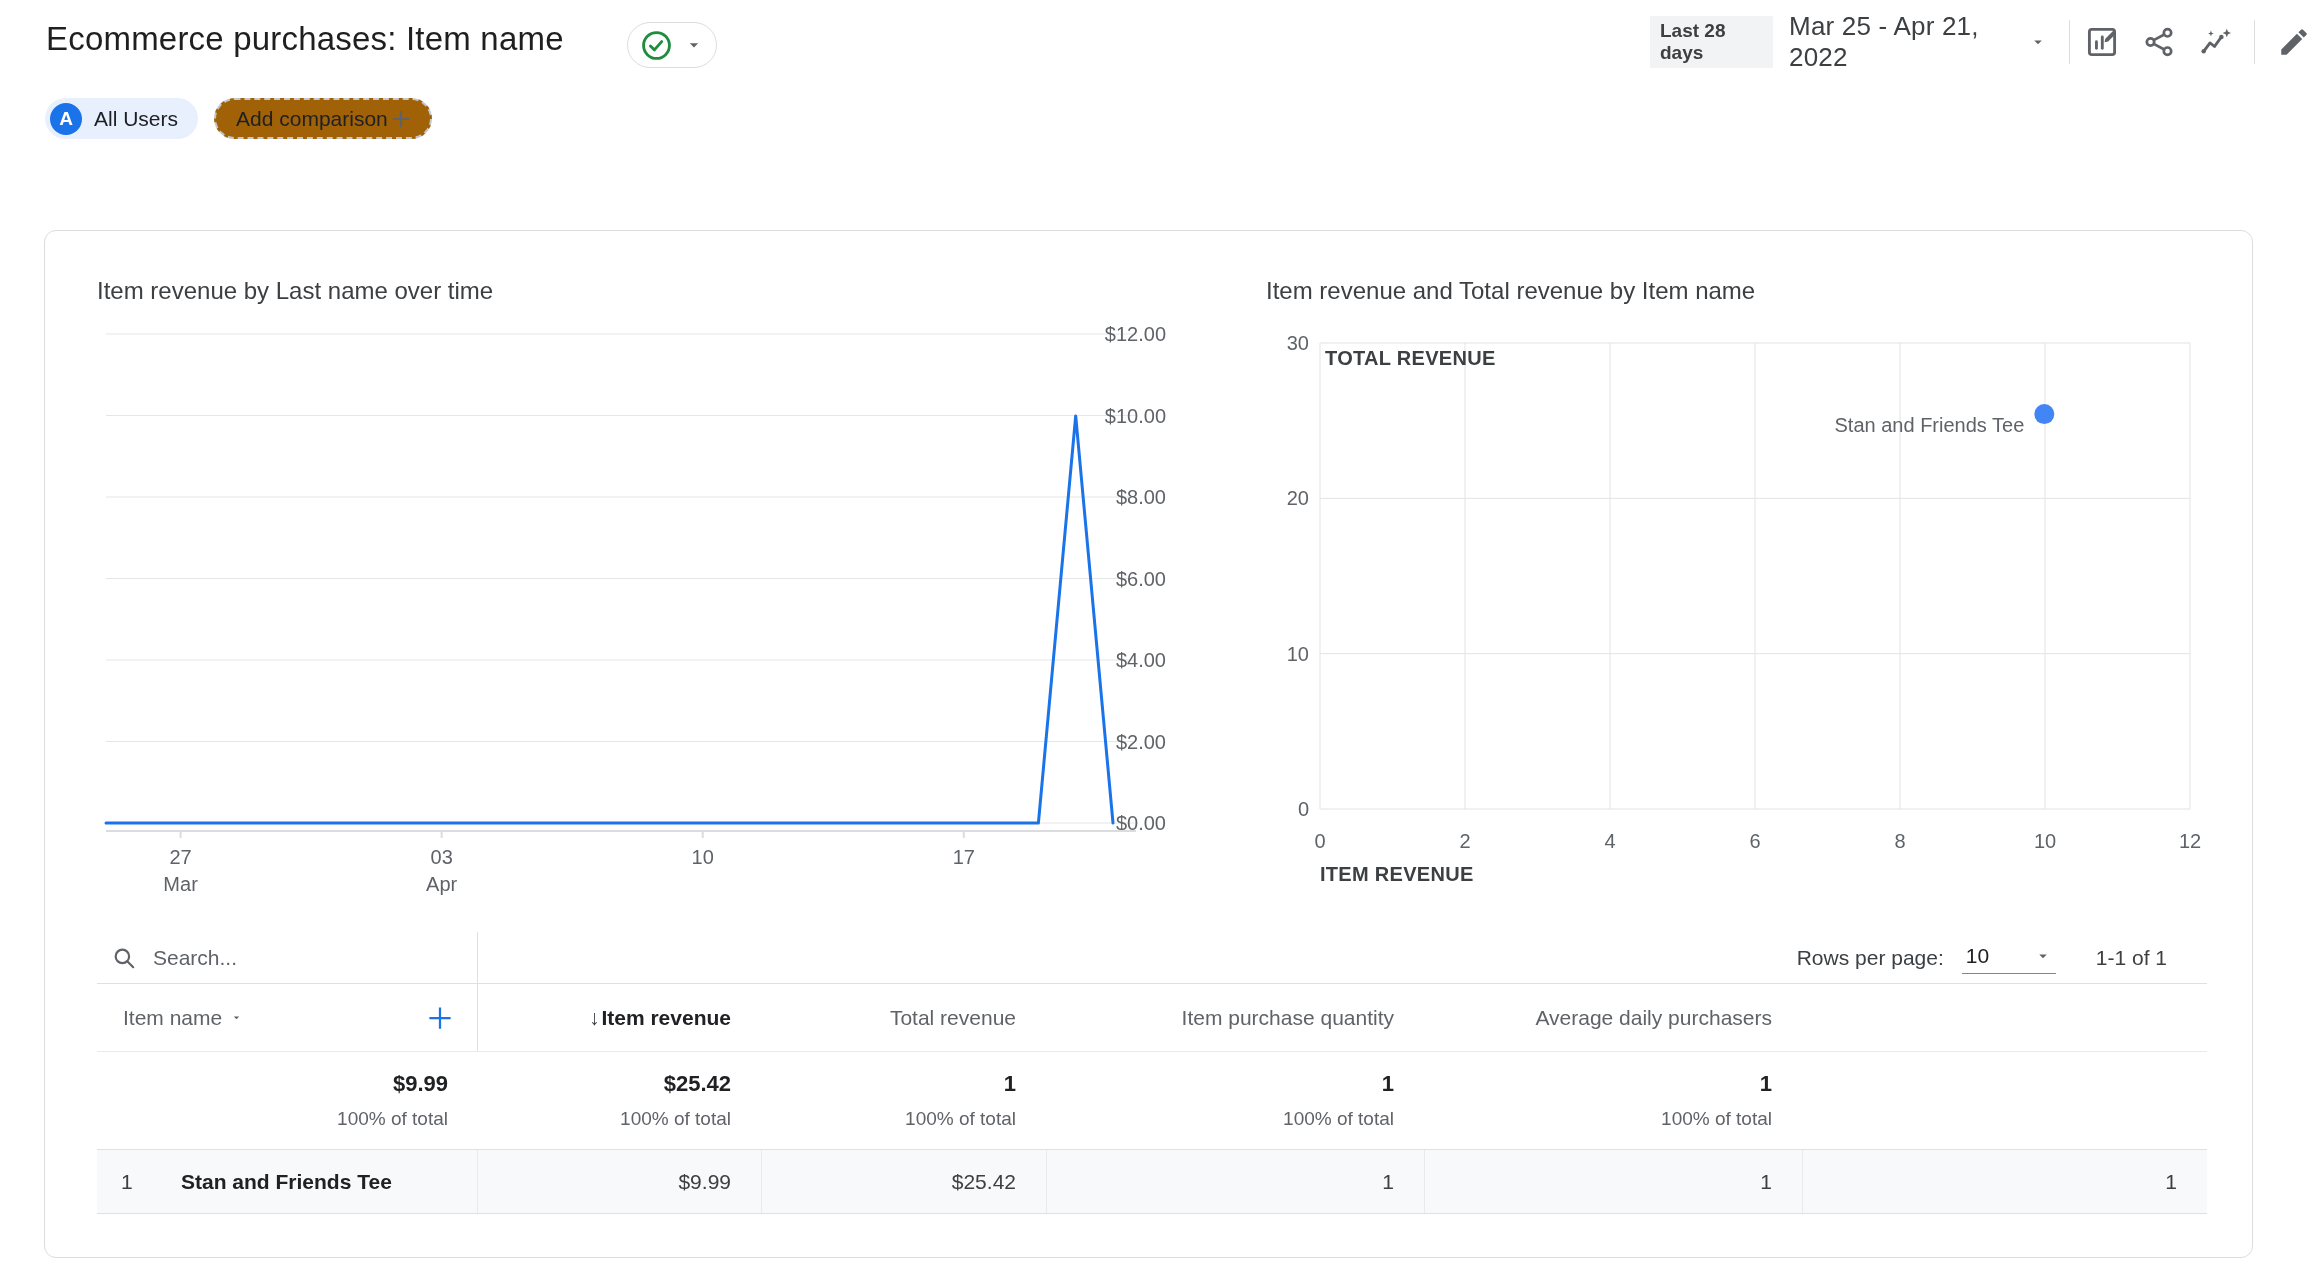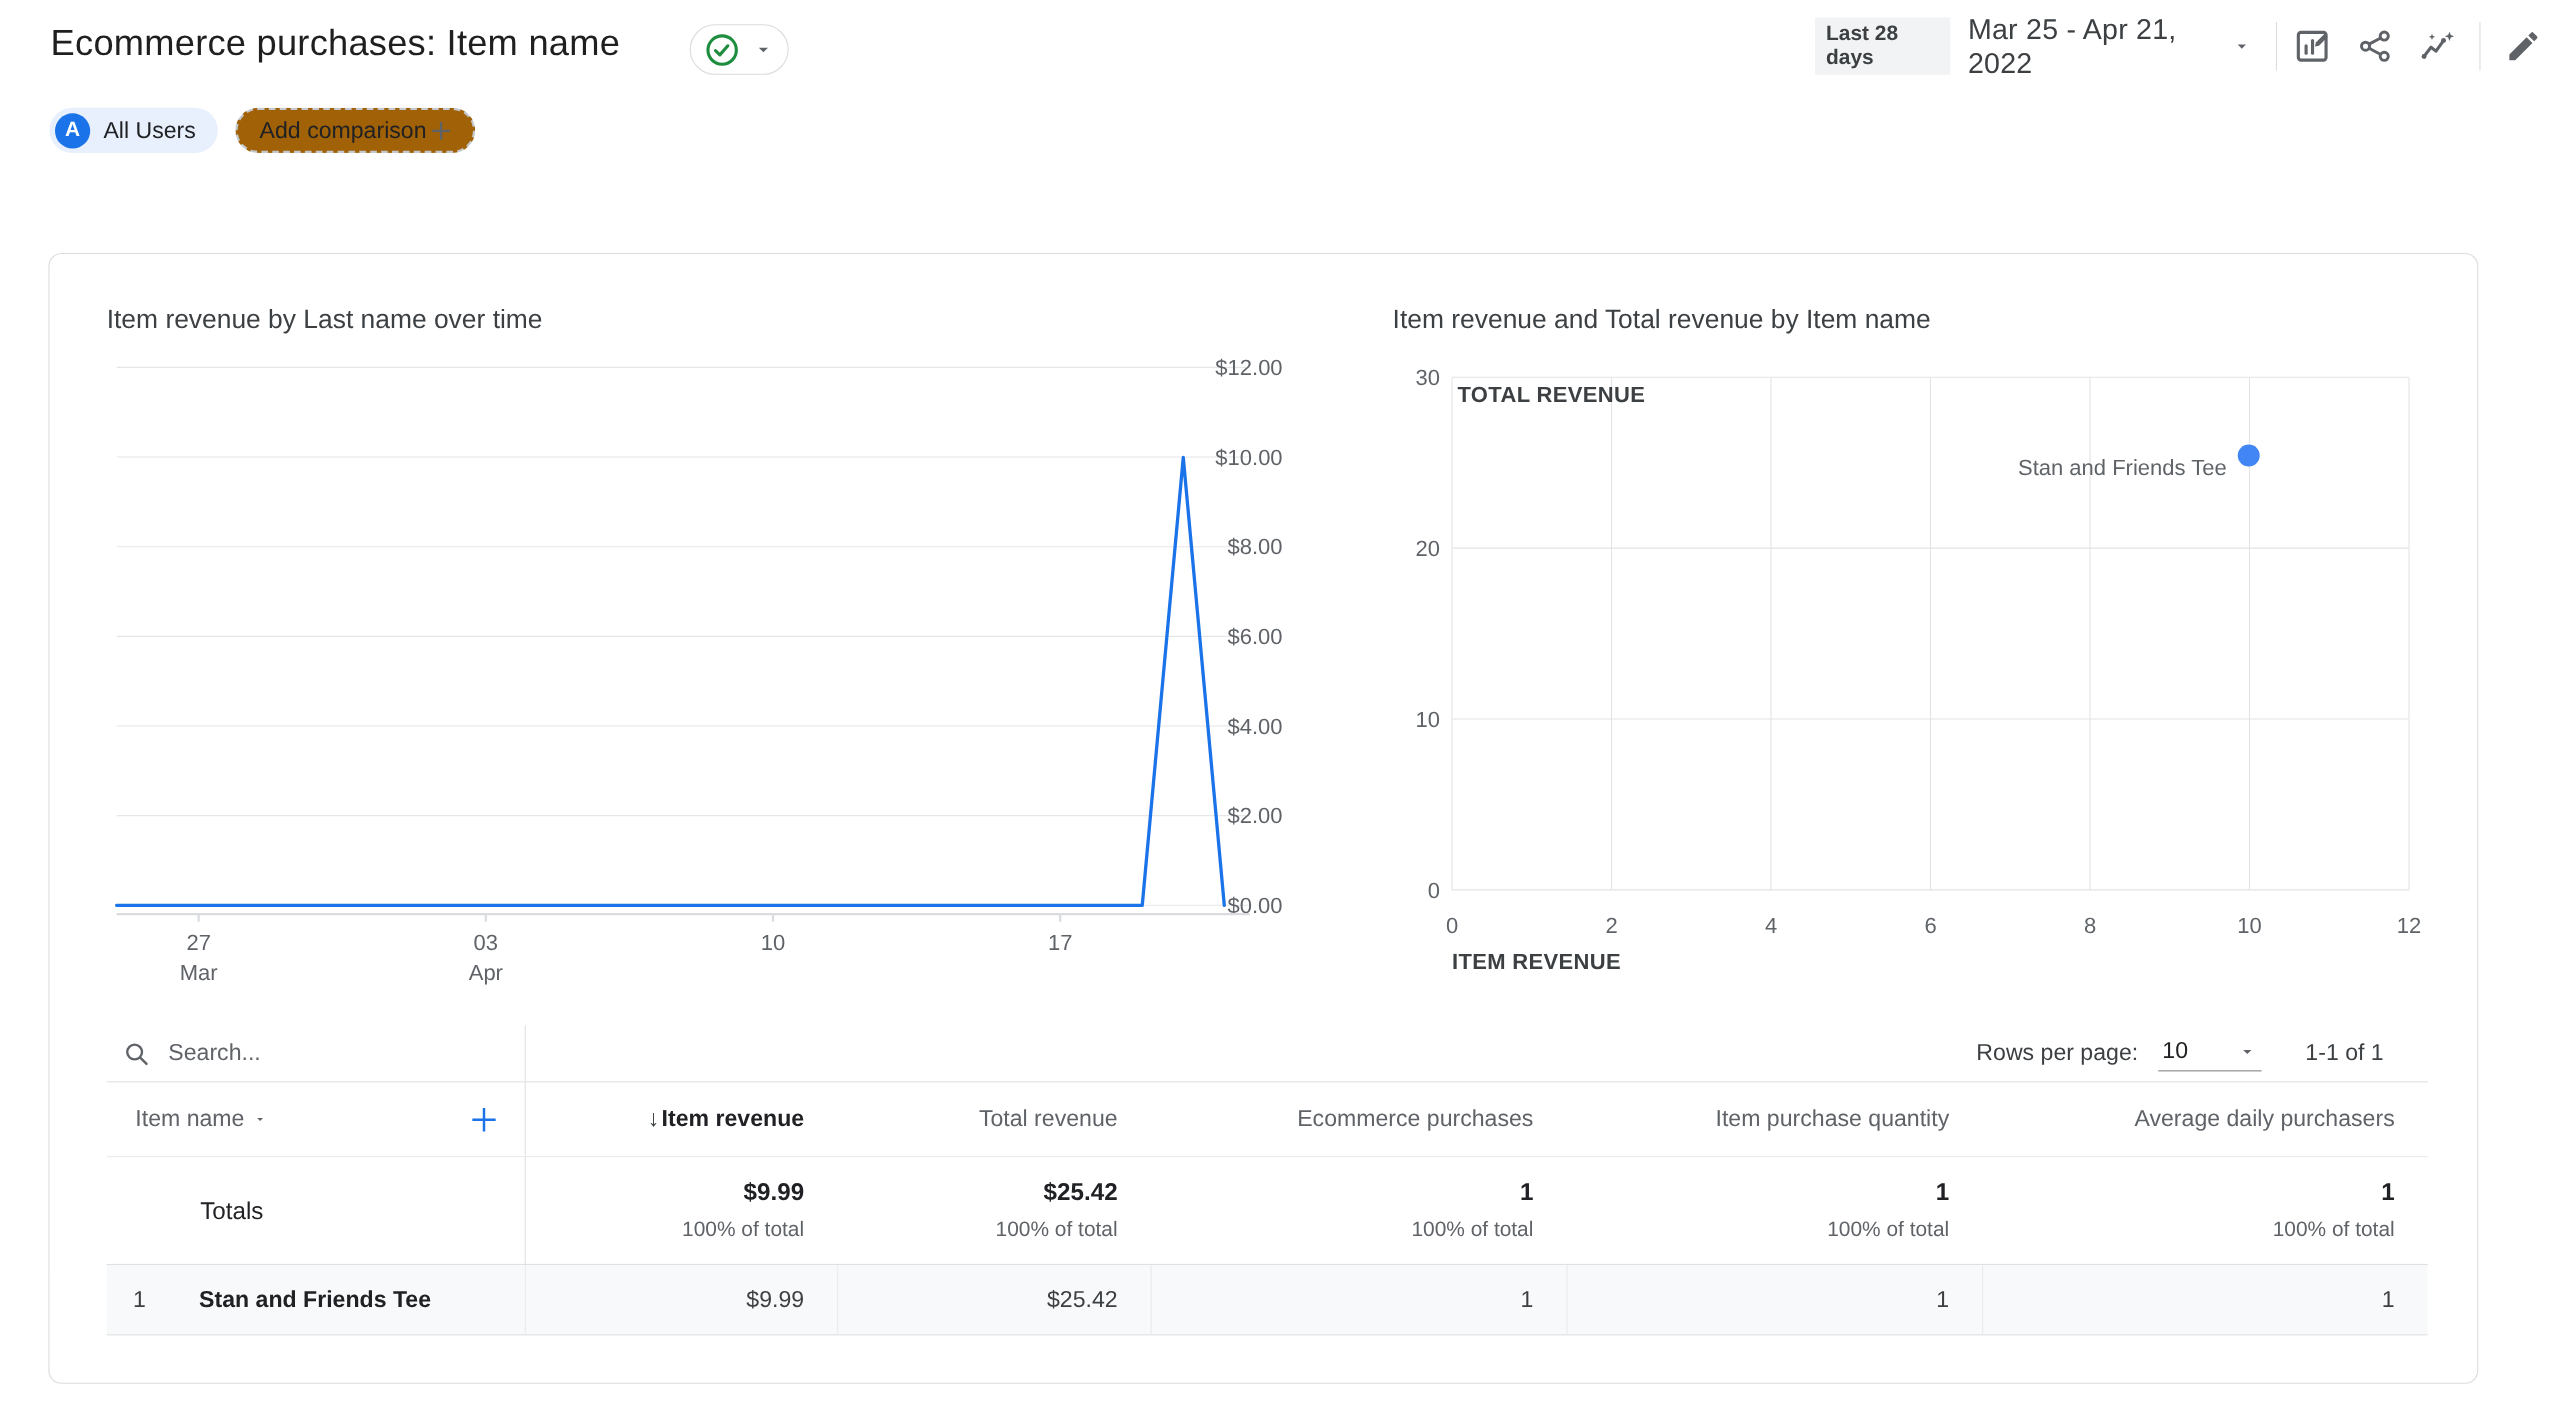--- a/index.html
+++ b/index.html
@@ -269,32 +269,28 @@
           </span>
         </div>
         <div class="th-metric sorted">
           <span class="sort-arrow">↓</span>
           <span>Item revenue</span>
         </div>
         <div class="th-metric">
           <span>Total revenue</span>
         </div>
         <div class="th-metric">
-          <span>Ecommerce purchases</span>
-        </div>
-        <div class="th-metric">
           <span>Item purchase quantity</span>
         </div>
         <div class="th-metric">
           <span>Average daily purchasers</span>
         </div>
       </div>
 
       <div class="t-grid t-totals">
-        <div class="tt-dim">Totals</div>
         <div class="tt-metric">
           <span class="val">$9.99</span>
           <span class="cap">100% of total</span>
         </div>
         <div class="tt-metric">
           <span class="val">$25.42</span>
           <span class="cap">100% of total</span>
         </div>
         <div class="tt-metric">
           <span class="val">1</span>

